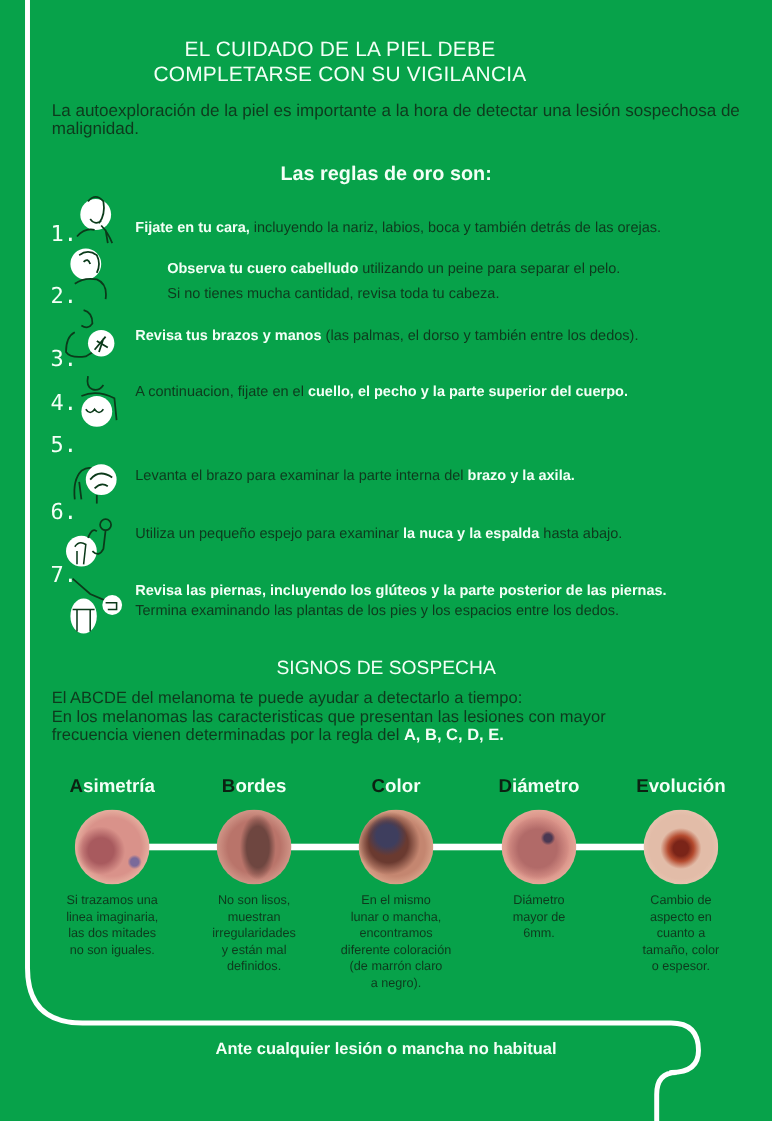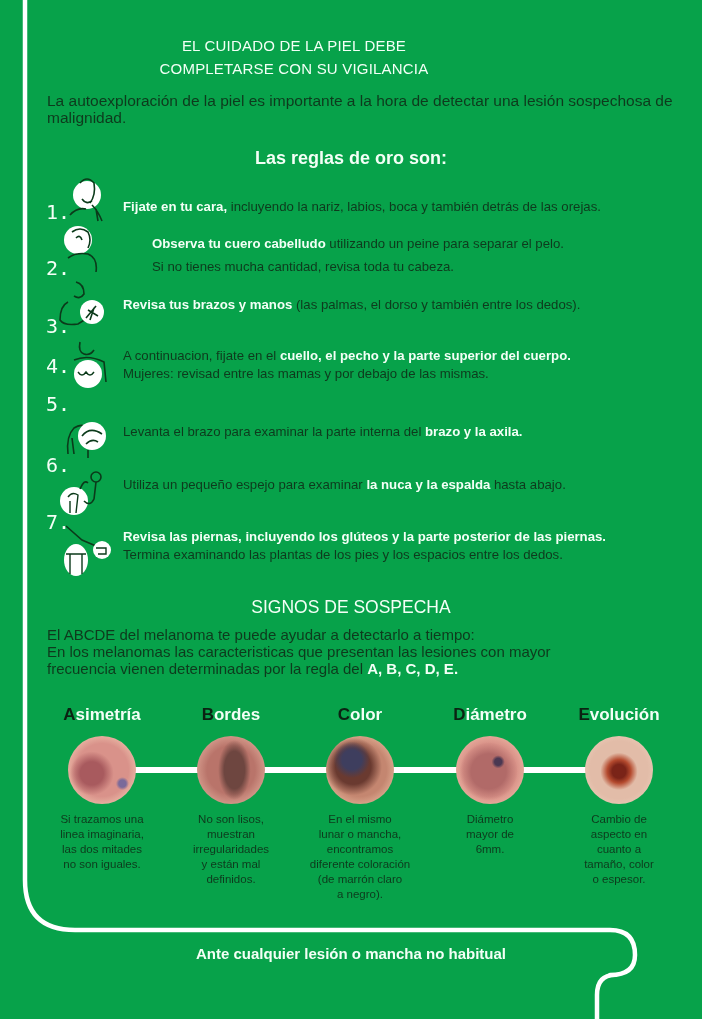--- a/index.html
+++ b/index.html
@@ -5,21 +5,21 @@
   html, body { margin:0; padding:0; }
   body {
     width:702px; height:1019px; overflow:hidden; position:relative;
     background:#07a24a;
     font-family:"Liberation Sans", sans-serif;
     color:#0d3a1c;
   }
   .frame { position:absolute; left:0; top:0; width:702px; height:1019px; pointer-events:none; }
   .title {
     position:absolute; left:0; width:588px; top:34px; text-align:center;
-    color:#f3fff6; font-size:15px; line-height:23px; font-weight:normal; letter-spacing:0.2px;
+    color:#f3fff6; font-size:19px; line-height:23px; font-weight:normal; letter-spacing:0.2px;padding-left:15px;
   }
   .intro {
     position:absolute; left:47px; top:92px; width:640px;
     font-size:15.5px; line-height:17px; color:#0e3a1d;
   }
   .rules-heading {
     position:absolute; left:0; width:702px; top:148px; text-align:center;
     font-size:18px; font-weight:bold; color:#f3fff6;
   }
   .step { position:absolute; left:0; width:702px; }
@@ -117,21 +117,20 @@
   <div class="icon" style="left:64px;top:0px;">
     <svg width="50" height="50" viewBox="0 0 50 50">
         <path d="M16 2 Q14 12 20 14 Q26 16 30 10 M10 20 Q24 14 40 22 L42 42" stroke="#0b3a1a" stroke-width="1.6" fill="none"></path>
         <circle cx="24" cy="34" r="14" fill="#fff"></circle>
         <path d="M14 32 Q18 38 22 32 Q26 38 30 32" stroke="#0b3a1a" stroke-width="1.4" fill="none"></path>
       </svg>
   </div>
   <div class="num" style="left:46px;top:14px;">4.</div>
   <div class="text" style="top:7px;line-height:18px;">
     <div><span>A continuacion, fijate en el </span><span class="hl">cuello, el pecho y la parte superior del cuerpo.</span></div>
-    <div>Mujeres: revisad entre las mamas y por debajo de las mismas.</div>
   </div>
 </div>
 
 <div class="step" style="top:392px;">
   <div class="num" style="left:46px;top:0px;">5.</div>
   <div class="icon" style="left:62px;top:22px;">
     <svg width="50" height="44" viewBox="0 0 50 44">
         <path d="M6 40 Q4 22 12 14 Q18 10 22 12 M10 24 L12 40" stroke="#0b3a1a" stroke-width="1.6" fill="none"></path>
         <circle cx="30" cy="22" r="14" fill="#fff"></circle>
         <path d="M20 22 Q28 12 40 20 M24 30 Q30 24 36 28 M26 36 L26 44" stroke="#0b3a1a" stroke-width="1.6" fill="none"></path>

